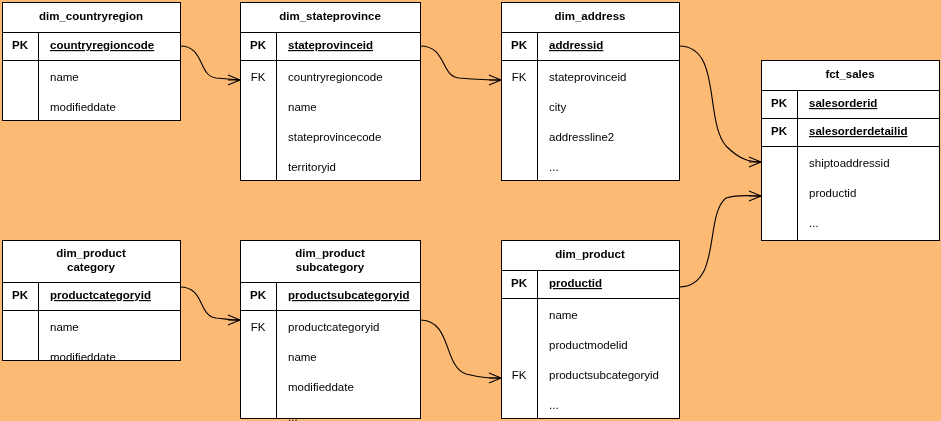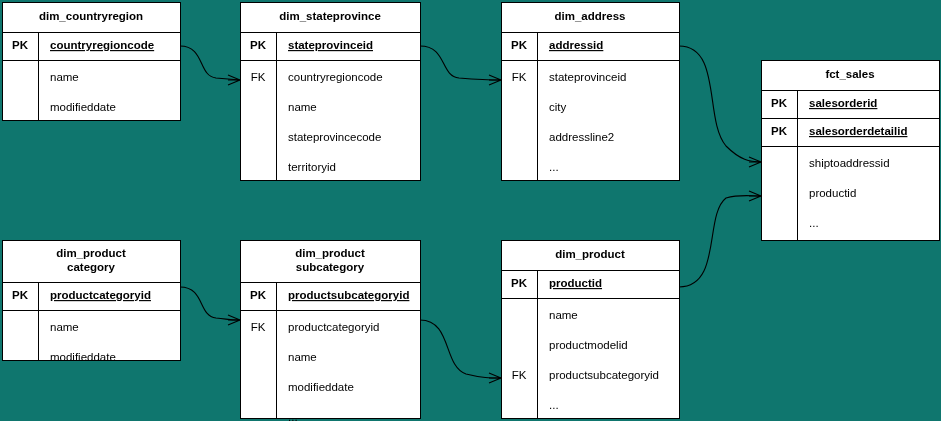--- a/index.html
+++ b/index.html
@@ -11,21 +11,21 @@
   body {
     font-family: "Liberation Sans", sans-serif;
     width: 941px;
     height: 421px;
     overflow: hidden;
   }
   #diagram-root {
     position: relative;
     width: 941px;
     height: 421px;
-    background: #0f766e;
+    background: #fdba74;
     text-align: right;
   }
   svg#er-canvas {
     position: absolute;
     top: 0;
     left: 0;
     width: 941px;
     height: 421px;
   }
   .entity-box rect.box-outline,

